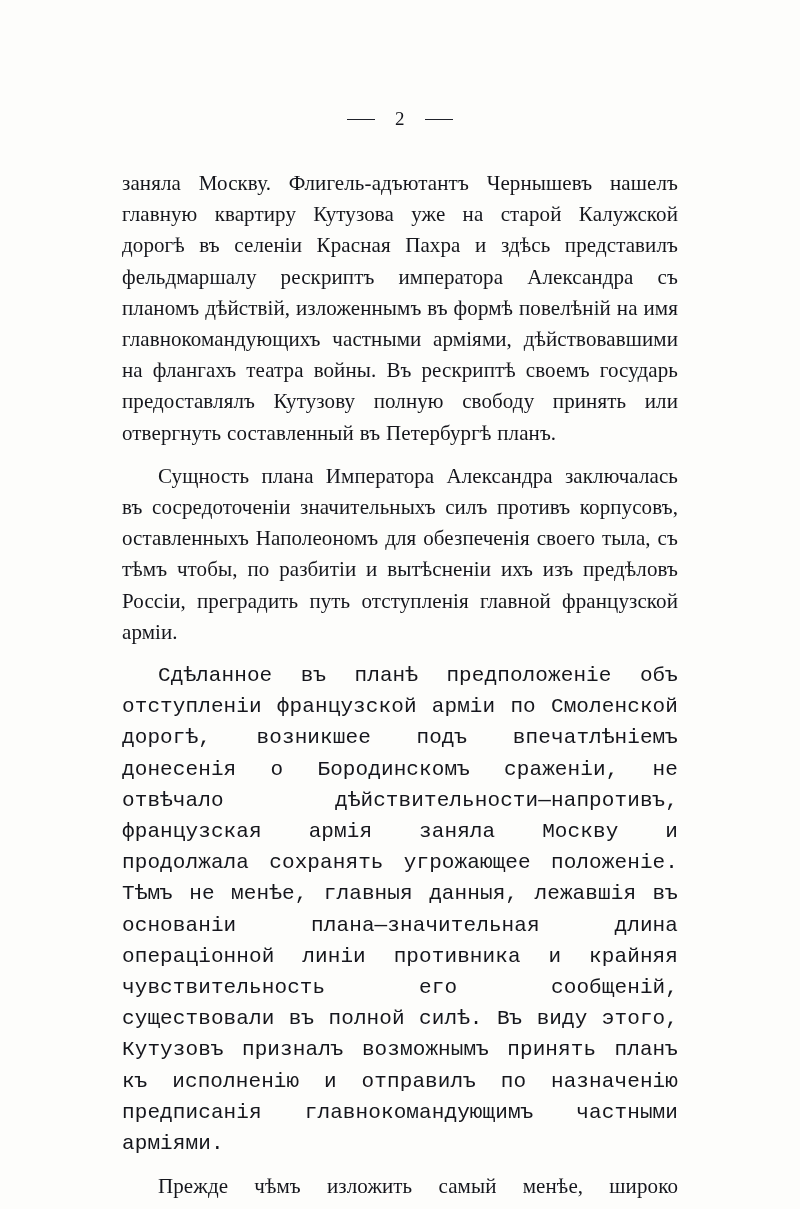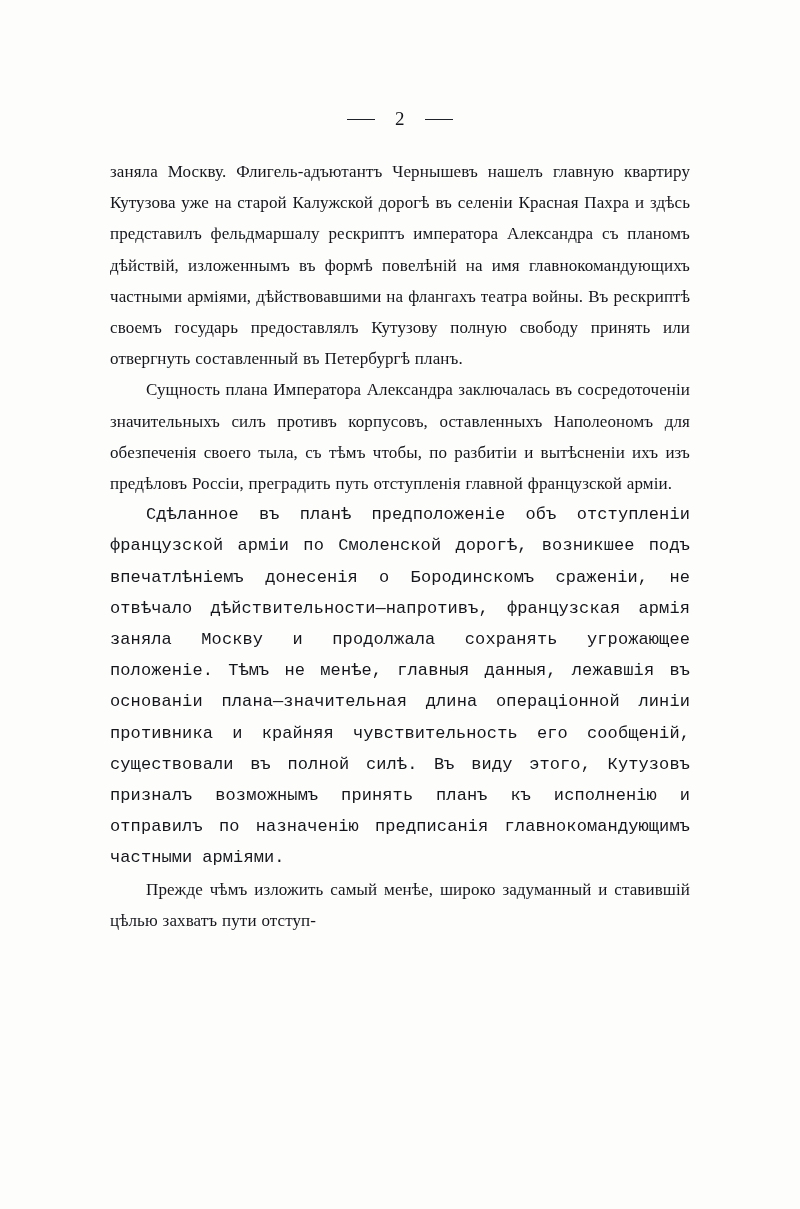--- a/index.html
+++ b/index.html
@@ -50,22 +50,22 @@
   .folio::before { left: -22px; }
   .folio::after  { right: -22px; }
 
   .body-text {
     position: absolute;
     top: 156px;
     left: 110px;
     width: 580px;
   }
   p.para {
-    margin: 0;
-    font-size: 17px;
+    margin: 12px;
+    font-size: 21px;
     line-height: 31.2px;
     text-align: justify;
     text-justify: inter-word;
     color: #15161c;
     letter-spacing: 0.1px;
     word-spacing: 0.5px;
   }
   p.para.indent {
     text-indent: 36px;
   }

